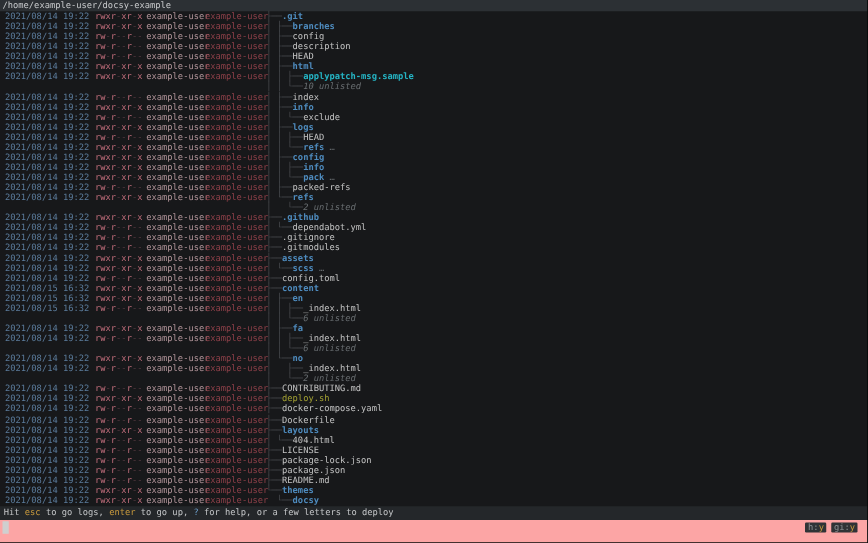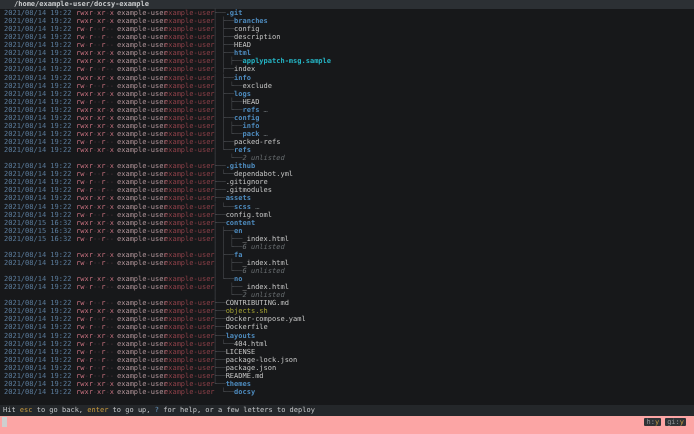--- a/index.html
+++ b/index.html
@@ -5,23 +5,22 @@
   html,body{margin:0;padding:0;background:#000;}
   .terminal{
     position:relative;width:694px;height:434px;overflow:hidden;
     background:#17181a;
     font-family:"DejaVu Sans Mono","Liberation Mono",monospace;
     font-size:7px;line-height:8px;color:#c4c4c4;
     -webkit-font-smoothing:antialiased;
   }
   .rootbar{
     position:absolute;top:0;left:0;right:0;height:9px;
-    background:#2c3034;color:#c9cbcd;line-height:9px;padding-left:14px;
+    background:#2c3034;color:#c9cbcd;line-height:9px;padding-left:2px;
     white-space:pre;
-    font-weight:bold;
   }
   .rows{position:absolute;top:9px;left:0;right:0;}
   .row{position:relative;height:8.07px;white-space:pre;}
   .row span{position:absolute;top:0;height:8.07px;line-height:8.3px;}
   .c-date{left:4px;color:#5b7c9c;}
   .c-perms{left:76px;color:#c06d7b;}
   .c-perms .dim{position:static;color:#553841;}
   .c-user{left:117px;color:#b2959a;}
   .c-group{left:164px;color:#8e4049;}
   .c-tree{left:213px;}
@@ -54,20 +53,21 @@
   <div class="rootbar">/home/example-user/docsy-example</div>
 
   <div class="rows" id="rows">
       <div class="row"><span class="c-date">2021/08/14 19:22</span><span class="c-perms">rwxr<span class="dim">-</span>xr<span class="dim">-</span>x</span><span class="c-user">example-user</span><span class="c-group">example-user</span><span class="c-tree"><span class="pre" style="position: static;">├──</span><span class="nm-dir" style="position: static;">.git</span></span></div>
       <div class="row"><span class="c-date">2021/08/14 19:22</span><span class="c-perms">rwxr<span class="dim">-</span>xr<span class="dim">-</span>x</span><span class="c-user">example-user</span><span class="c-group">example-user</span><span class="c-tree"><span class="pre" style="position: static;">│ ├──</span><span class="nm-dir" style="position: static;">branches</span></span></div>
       <div class="row"><span class="c-date">2021/08/14 19:22</span><span class="c-perms">rw<span class="dim">-</span>r<span class="dim">-</span><span class="dim">-</span>r<span class="dim">-</span><span class="dim">-</span></span><span class="c-user">example-user</span><span class="c-group">example-user</span><span class="c-tree"><span class="pre" style="position: static;">│ ├──</span><span class="nm-file" style="position: static;">config</span></span></div>
       <div class="row"><span class="c-date">2021/08/14 19:22</span><span class="c-perms">rw<span class="dim">-</span>r<span class="dim">-</span><span class="dim">-</span>r<span class="dim">-</span><span class="dim">-</span></span><span class="c-user">example-user</span><span class="c-group">example-user</span><span class="c-tree"><span class="pre" style="position: static;">│ ├──</span><span class="nm-file" style="position: static;">description</span></span></div>
       <div class="row"><span class="c-date">2021/08/14 19:22</span><span class="c-perms">rw<span class="dim">-</span>r<span class="dim">-</span><span class="dim">-</span>r<span class="dim">-</span><span class="dim">-</span></span><span class="c-user">example-user</span><span class="c-group">example-user</span><span class="c-tree"><span class="pre" style="position: static;">│ ├──</span><span class="nm-file" style="position: static;">HEAD</span></span></div>
       <div class="row"><span class="c-date">2021/08/14 19:22</span><span class="c-perms">rwxr<span class="dim">-</span>xr<span class="dim">-</span>x</span><span class="c-user">example-user</span><span class="c-group">example-user</span><span class="c-tree"><span class="pre" style="position: static;">│ ├──</span><span class="nm-dir" style="position: static;">html</span></span></div>
       <div class="row"><span class="c-date">2021/08/14 19:22</span><span class="c-perms">rwxr<span class="dim">-</span>xr<span class="dim">-</span>x</span><span class="c-user">example-user</span><span class="c-group">example-user</span><span class="c-tree"><span class="pre" style="position: static;">│ │ ├──</span><span class="nm-special" style="position: static;">applypatch-msg.sample</span></span></div>
+      <div class="row"><span class="c-tree"><span class="pre" style="position: static;">│ │ └──</span><span class="nm-unlisted" style="position: static;">10 unlisted</span></span></div>
       <div class="row"><span class="c-date">2021/08/14 19:22</span><span class="c-perms">rw<span class="dim">-</span>r<span class="dim">-</span><span class="dim">-</span>r<span class="dim">-</span><span class="dim">-</span></span><span class="c-user">example-user</span><span class="c-group">example-user</span><span class="c-tree"><span class="pre" style="position: static;">│ ├──</span><span class="nm-file" style="position: static;">index</span></span></div>
       <div class="row"><span class="c-date">2021/08/14 19:22</span><span class="c-perms">rwxr<span class="dim">-</span>xr<span class="dim">-</span>x</span><span class="c-user">example-user</span><span class="c-group">example-user</span><span class="c-tree"><span class="pre" style="position: static;">│ ├──</span><span class="nm-dir" style="position: static;">info</span></span></div>
       <div class="row"><span class="c-date">2021/08/14 19:22</span><span class="c-perms">rw<span class="dim">-</span>r<span class="dim">-</span><span class="dim">-</span>r<span class="dim">-</span><span class="dim">-</span></span><span class="c-user">example-user</span><span class="c-group">example-user</span><span class="c-tree"><span class="pre" style="position: static;">│ │ └──</span><span class="nm-file" style="position: static;">exclude</span></span></div>
       <div class="row"><span class="c-date">2021/08/14 19:22</span><span class="c-perms">rwxr<span class="dim">-</span>xr<span class="dim">-</span>x</span><span class="c-user">example-user</span><span class="c-group">example-user</span><span class="c-tree"><span class="pre" style="position: static;">│ ├──</span><span class="nm-dir" style="position: static;">logs</span></span></div>
       <div class="row"><span class="c-date">2021/08/14 19:22</span><span class="c-perms">rw<span class="dim">-</span>r<span class="dim">-</span><span class="dim">-</span>r<span class="dim">-</span><span class="dim">-</span></span><span class="c-user">example-user</span><span class="c-group">example-user</span><span class="c-tree"><span class="pre" style="position: static;">│ │ ├──</span><span class="nm-file" style="position: static;">HEAD</span></span></div>
       <div class="row"><span class="c-date">2021/08/14 19:22</span><span class="c-perms">rwxr<span class="dim">-</span>xr<span class="dim">-</span>x</span><span class="c-user">example-user</span><span class="c-group">example-user</span><span class="c-tree"><span class="pre" style="position: static;">│ │ └──</span><span class="nm-dir" style="position: static;">refs</span><span class="ell" style="position: static;"> …</span></span></div>
       <div class="row"><span class="c-date">2021/08/14 19:22</span><span class="c-perms">rwxr<span class="dim">-</span>xr<span class="dim">-</span>x</span><span class="c-user">example-user</span><span class="c-group">example-user</span><span class="c-tree"><span class="pre" style="position: static;">│ ├──</span><span class="nm-dir" style="position: static;">config</span></span></div>
       <div class="row"><span class="c-date">2021/08/14 19:22</span><span class="c-perms">rwxr<span class="dim">-</span>xr<span class="dim">-</span>x</span><span class="c-user">example-user</span><span class="c-group">example-user</span><span class="c-tree"><span class="pre" style="position: static;">│ │ ├──</span><span class="nm-dir" style="position: static;">info</span></span></div>
       <div class="row"><span class="c-date">2021/08/14 19:22</span><span class="c-perms">rwxr<span class="dim">-</span>xr<span class="dim">-</span>x</span><span class="c-user">example-user</span><span class="c-group">example-user</span><span class="c-tree"><span class="pre" style="position: static;">│ │ └──</span><span class="nm-dir" style="position: static;">pack</span><span class="ell" style="position: static;"> …</span></span></div>
       <div class="row"><span class="c-date">2021/08/14 19:22</span><span class="c-perms">rw<span class="dim">-</span>r<span class="dim">-</span><span class="dim">-</span>r<span class="dim">-</span><span class="dim">-</span></span><span class="c-user">example-user</span><span class="c-group">example-user</span><span class="c-tree"><span class="pre" style="position: static;">│ ├──</span><span class="nm-file" style="position: static;">packed-refs</span></span></div>
@@ -84,33 +84,33 @@
       <div class="row"><span class="c-date">2021/08/15 16:32</span><span class="c-perms">rwxr<span class="dim">-</span>xr<span class="dim">-</span>x</span><span class="c-user">example-user</span><span class="c-group">example-user</span><span class="c-tree"><span class="pre" style="position: static;">│ ├──</span><span class="nm-dir" style="position: static;">en</span></span></div>
       <div class="row"><span class="c-date">2021/08/15 16:32</span><span class="c-perms">rw<span class="dim">-</span>r<span class="dim">-</span><span class="dim">-</span>r<span class="dim">-</span><span class="dim">-</span></span><span class="c-user">example-user</span><span class="c-group">example-user</span><span class="c-tree"><span class="pre" style="position: static;">│ │ ├──</span><span class="nm-file" style="position: static;">_index.html</span></span></div>
       <div class="row"><span class="c-tree"><span class="pre" style="position: static;">│ │ └──</span><span class="nm-unlisted" style="position: static;">6 unlisted</span></span></div>
       <div class="row"><span class="c-date">2021/08/14 19:22</span><span class="c-perms">rwxr<span class="dim">-</span>xr<span class="dim">-</span>x</span><span class="c-user">example-user</span><span class="c-group">example-user</span><span class="c-tree"><span class="pre" style="position: static;">│ ├──</span><span class="nm-dir" style="position: static;">fa</span></span></div>
       <div class="row"><span class="c-date">2021/08/14 19:22</span><span class="c-perms">rw<span class="dim">-</span>r<span class="dim">-</span><span class="dim">-</span>r<span class="dim">-</span><span class="dim">-</span></span><span class="c-user">example-user</span><span class="c-group">example-user</span><span class="c-tree"><span class="pre" style="position: static;">│ │ ├──</span><span class="nm-file" style="position: static;">_index.html</span></span></div>
       <div class="row"><span class="c-tree"><span class="pre" style="position: static;">│ │ └──</span><span class="nm-unlisted" style="position: static;">6 unlisted</span></span></div>
       <div class="row"><span class="c-date">2021/08/14 19:22</span><span class="c-perms">rwxr<span class="dim">-</span>xr<span class="dim">-</span>x</span><span class="c-user">example-user</span><span class="c-group">example-user</span><span class="c-tree"><span class="pre" style="position: static;">│ └──</span><span class="nm-dir" style="position: static;">no</span></span></div>
       <div class="row"><span class="c-date">2021/08/14 19:22</span><span class="c-perms">rw<span class="dim">-</span>r<span class="dim">-</span><span class="dim">-</span>r<span class="dim">-</span><span class="dim">-</span></span><span class="c-user">example-user</span><span class="c-group">example-user</span><span class="c-tree"><span class="pre" style="position: static;">│   ├──</span><span class="nm-file" style="position: static;">_index.html</span></span></div>
       <div class="row"><span class="c-tree"><span class="pre" style="position: static;">│   └──</span><span class="nm-unlisted" style="position: static;">2 unlisted</span></span></div>
       <div class="row"><span class="c-date">2021/08/14 19:22</span><span class="c-perms">rw<span class="dim">-</span>r<span class="dim">-</span><span class="dim">-</span>r<span class="dim">-</span><span class="dim">-</span></span><span class="c-user">example-user</span><span class="c-group">example-user</span><span class="c-tree"><span class="pre" style="position: static;">├──</span><span class="nm-file" style="position: static;">CONTRIBUTING.md</span></span></div>
-      <div class="row"><span class="c-date">2021/08/14 19:22</span><span class="c-perms">rwxr<span class="dim">-</span>xr<span class="dim">-</span>x</span><span class="c-user">example-user</span><span class="c-group">example-user</span><span class="c-tree"><span class="pre" style="position: static;">├──</span><span class="nm-exec" style="position: static;">objects.sh</span></span></div>
+      <div class="row"><span class="c-date">2021/08/14 19:22</span><span class="c-perms">rwxr<span class="dim">-</span>xr<span class="dim">-</span>x</span><span class="c-user">example-user</span><span class="c-group">example-user</span><span class="c-tree"><span class="pre" style="position: static;">├──</span><span class="nm-exec" style="position: static;">deploy.sh</span></span></div>
       <div class="row"><span class="c-date">2021/08/14 19:22</span><span class="c-perms">rw<span class="dim">-</span>r<span class="dim">-</span><span class="dim">-</span>r<span class="dim">-</span><span class="dim">-</span></span><span class="c-user">example-user</span><span class="c-group">example-user</span><span class="c-tree"><span class="pre" style="position: static;">├──</span><span class="nm-file" style="position: static;">docker-compose.yaml</span></span></div>
       <div class="row"><span class="c-date">2021/08/14 19:22</span><span class="c-perms">rw<span class="dim">-</span>r<span class="dim">-</span><span class="dim">-</span>r<span class="dim">-</span><span class="dim">-</span></span><span class="c-user">example-user</span><span class="c-group">example-user</span><span class="c-tree"><span class="pre" style="position: static;">├──</span><span class="nm-file" style="position: static;">Dockerfile</span></span></div>
       <div class="row"><span class="c-date">2021/08/14 19:22</span><span class="c-perms">rwxr<span class="dim">-</span>xr<span class="dim">-</span>x</span><span class="c-user">example-user</span><span class="c-group">example-user</span><span class="c-tree"><span class="pre" style="position: static;">├──</span><span class="nm-dir" style="position: static;">layouts</span></span></div>
       <div class="row"><span class="c-date">2021/08/14 19:22</span><span class="c-perms">rw<span class="dim">-</span>r<span class="dim">-</span><span class="dim">-</span>r<span class="dim">-</span><span class="dim">-</span></span><span class="c-user">example-user</span><span class="c-group">example-user</span><span class="c-tree"><span class="pre" style="position: static;">│ └──</span><span class="nm-file" style="position: static;">404.html</span></span></div>
       <div class="row"><span class="c-date">2021/08/14 19:22</span><span class="c-perms">rw<span class="dim">-</span>r<span class="dim">-</span><span class="dim">-</span>r<span class="dim">-</span><span class="dim">-</span></span><span class="c-user">example-user</span><span class="c-group">example-user</span><span class="c-tree"><span class="pre" style="position: static;">├──</span><span class="nm-file" style="position: static;">LICENSE</span></span></div>
       <div class="row"><span class="c-date">2021/08/14 19:22</span><span class="c-perms">rw<span class="dim">-</span>r<span class="dim">-</span><span class="dim">-</span>r<span class="dim">-</span><span class="dim">-</span></span><span class="c-user">example-user</span><span class="c-group">example-user</span><span class="c-tree"><span class="pre" style="position: static;">├──</span><span class="nm-file" style="position: static;">package-lock.json</span></span></div>
       <div class="row"><span class="c-date">2021/08/14 19:22</span><span class="c-perms">rw<span class="dim">-</span>r<span class="dim">-</span><span class="dim">-</span>r<span class="dim">-</span><span class="dim">-</span></span><span class="c-user">example-user</span><span class="c-group">example-user</span><span class="c-tree"><span class="pre" style="position: static;">├──</span><span class="nm-file" style="position: static;">package.json</span></span></div>
       <div class="row"><span class="c-date">2021/08/14 19:22</span><span class="c-perms">rw<span class="dim">-</span>r<span class="dim">-</span><span class="dim">-</span>r<span class="dim">-</span><span class="dim">-</span></span><span class="c-user">example-user</span><span class="c-group">example-user</span><span class="c-tree"><span class="pre" style="position: static;">├──</span><span class="nm-file" style="position: static;">README.md</span></span></div>
       <div class="row"><span class="c-date">2021/08/14 19:22</span><span class="c-perms">rwxr<span class="dim">-</span>xr<span class="dim">-</span>x</span><span class="c-user">example-user</span><span class="c-group">example-user</span><span class="c-tree"><span class="pre" style="position: static;">└──</span><span class="nm-dir" style="position: static;">themes</span></span></div>
       <div class="row"><span class="c-date">2021/08/14 19:22</span><span class="c-perms">rwxr<span class="dim">-</span>xr<span class="dim">-</span>x</span><span class="c-user">example-user</span><span class="c-group">example-user</span><span class="c-tree"><span class="pre" style="position: static;">  └──</span><span class="nm-dir" style="position: static;">docsy</span></span></div>
     </div>
 
-  <div class="statusbar" id="statusbar"><span>Hit </span><span class="sk-key">esc</span><span> to go back, </span><span class="sk-key">enter</span><span> to go up, </span><span class="sk-help">?</span><span> for help, or a few letters to deploy</span></div>
+  <div class="statusbar" id="statusbar"><span>Hit </span><span class="sk-key">esc</span><span> to go logs, </span><span class="sk-key">enter</span><span> to go up, </span><span class="sk-help">?</span><span> for help, or a few letters to deploy</span></div>
 
   <div class="inputzone">
     <div class="cursor"></div>
     <div class="flags" id="flags"><span class="flag"><span class="lbl">h:</span><span class="val">y</span></span><span class="flag"><span class="lbl">gi:</span><span class="val">y</span></span></div>
   </div>
 
 </div>
 
 </body></html>

